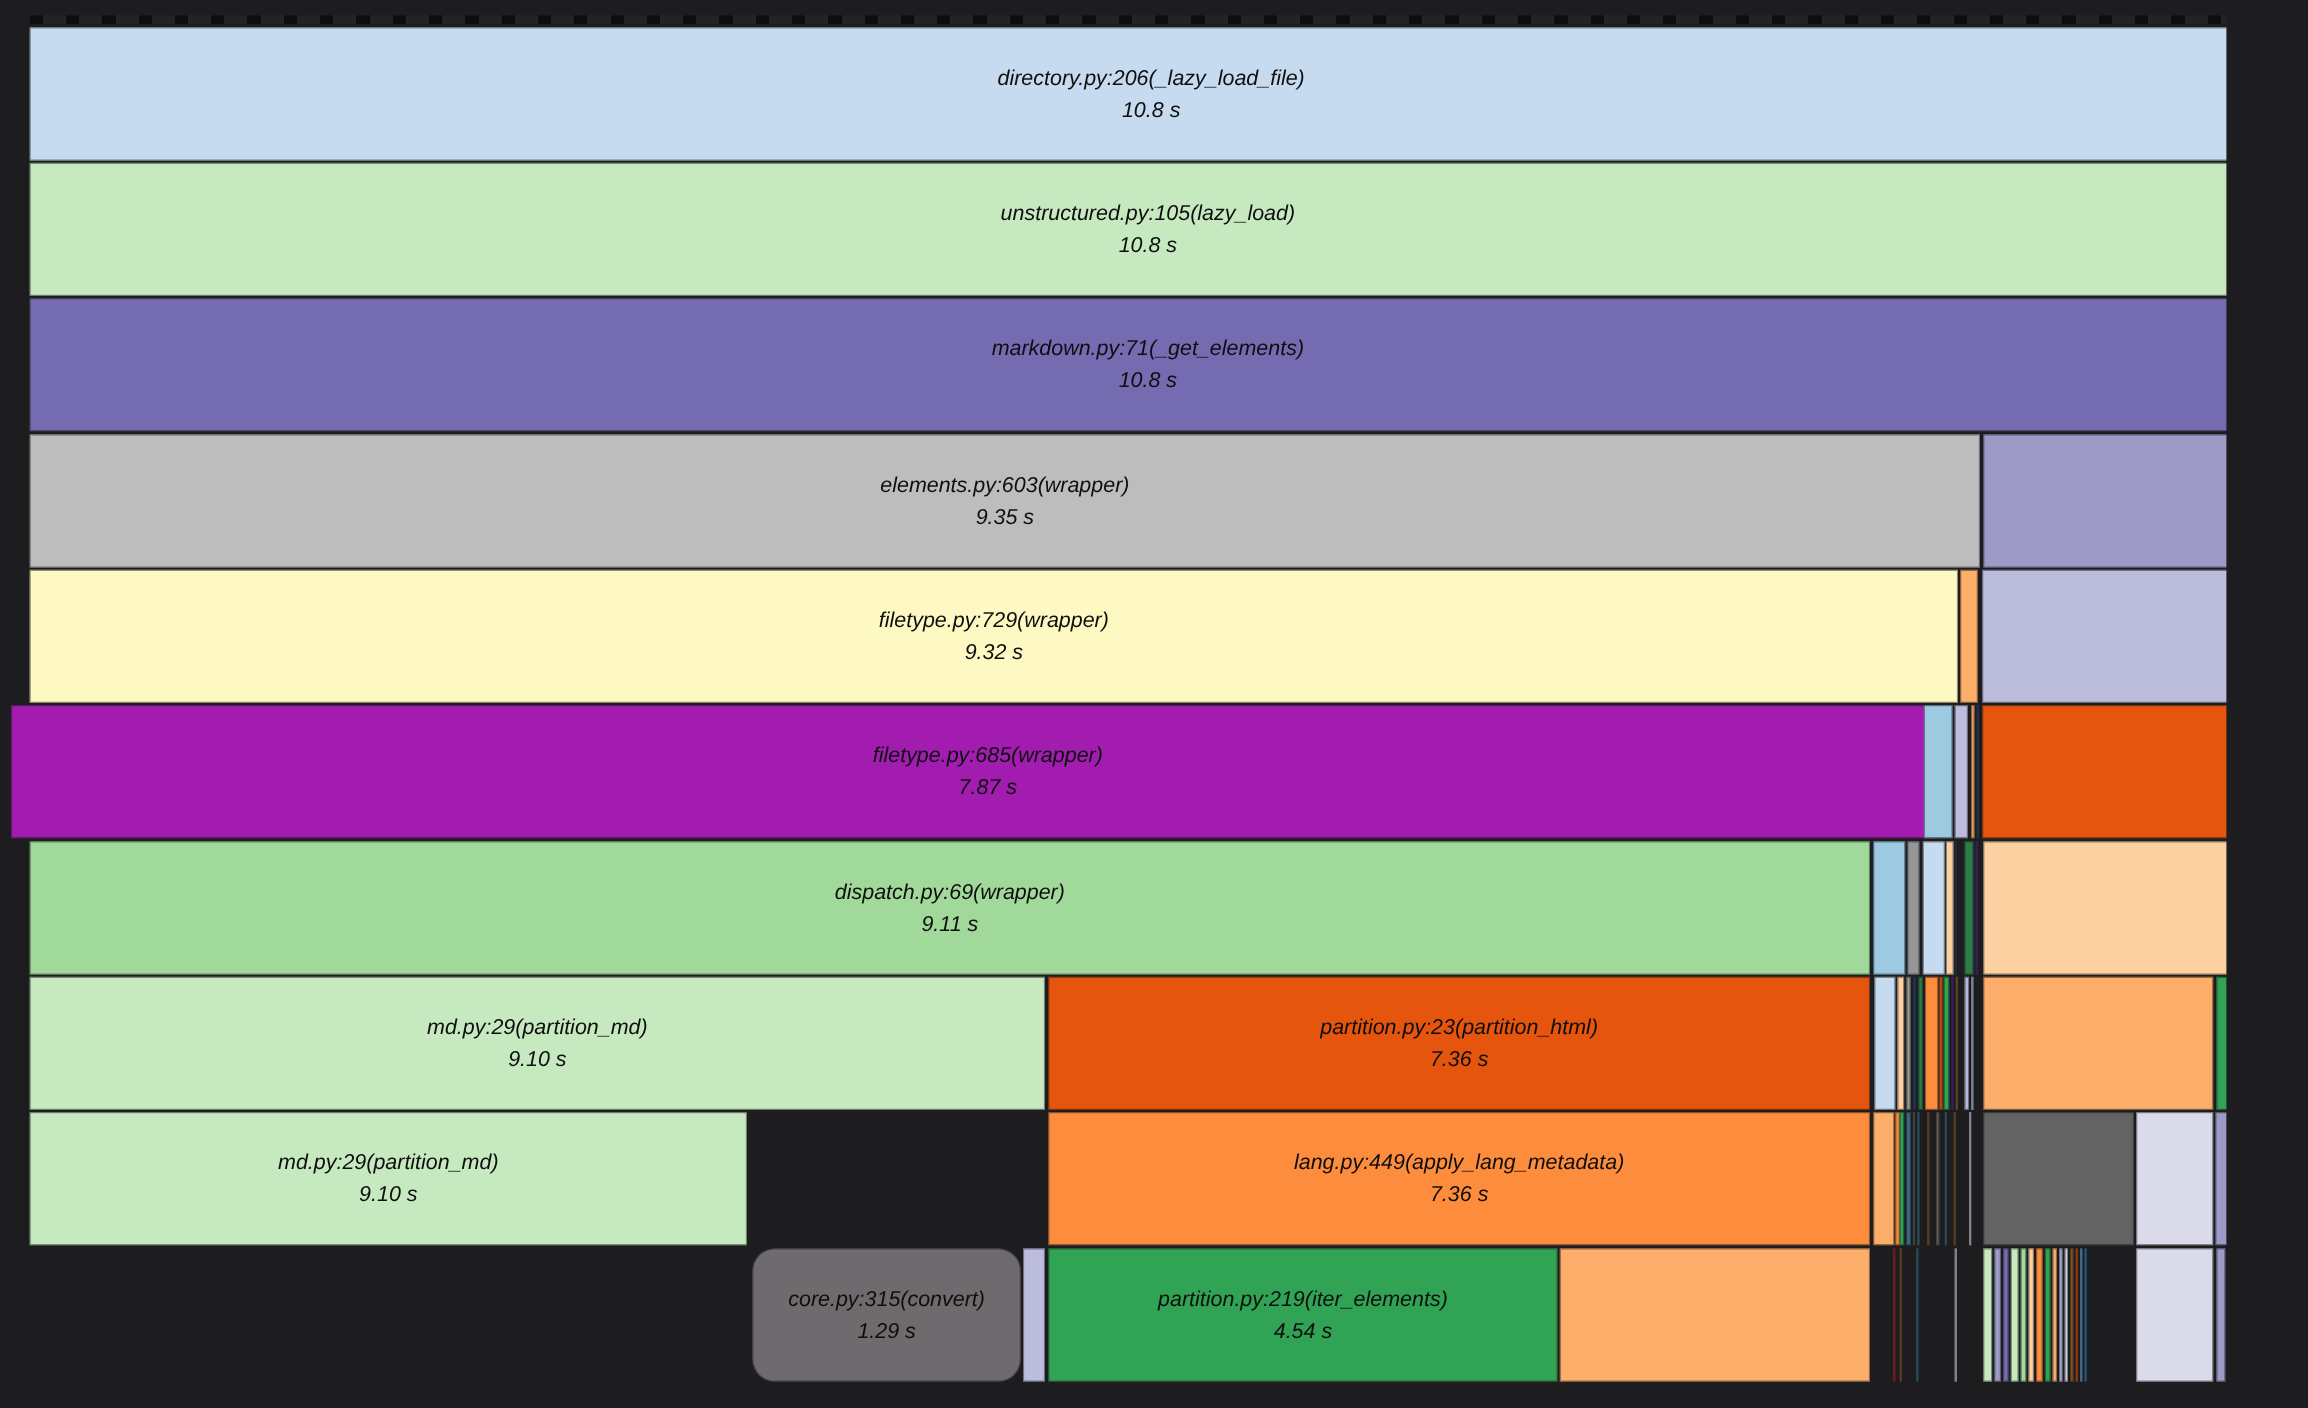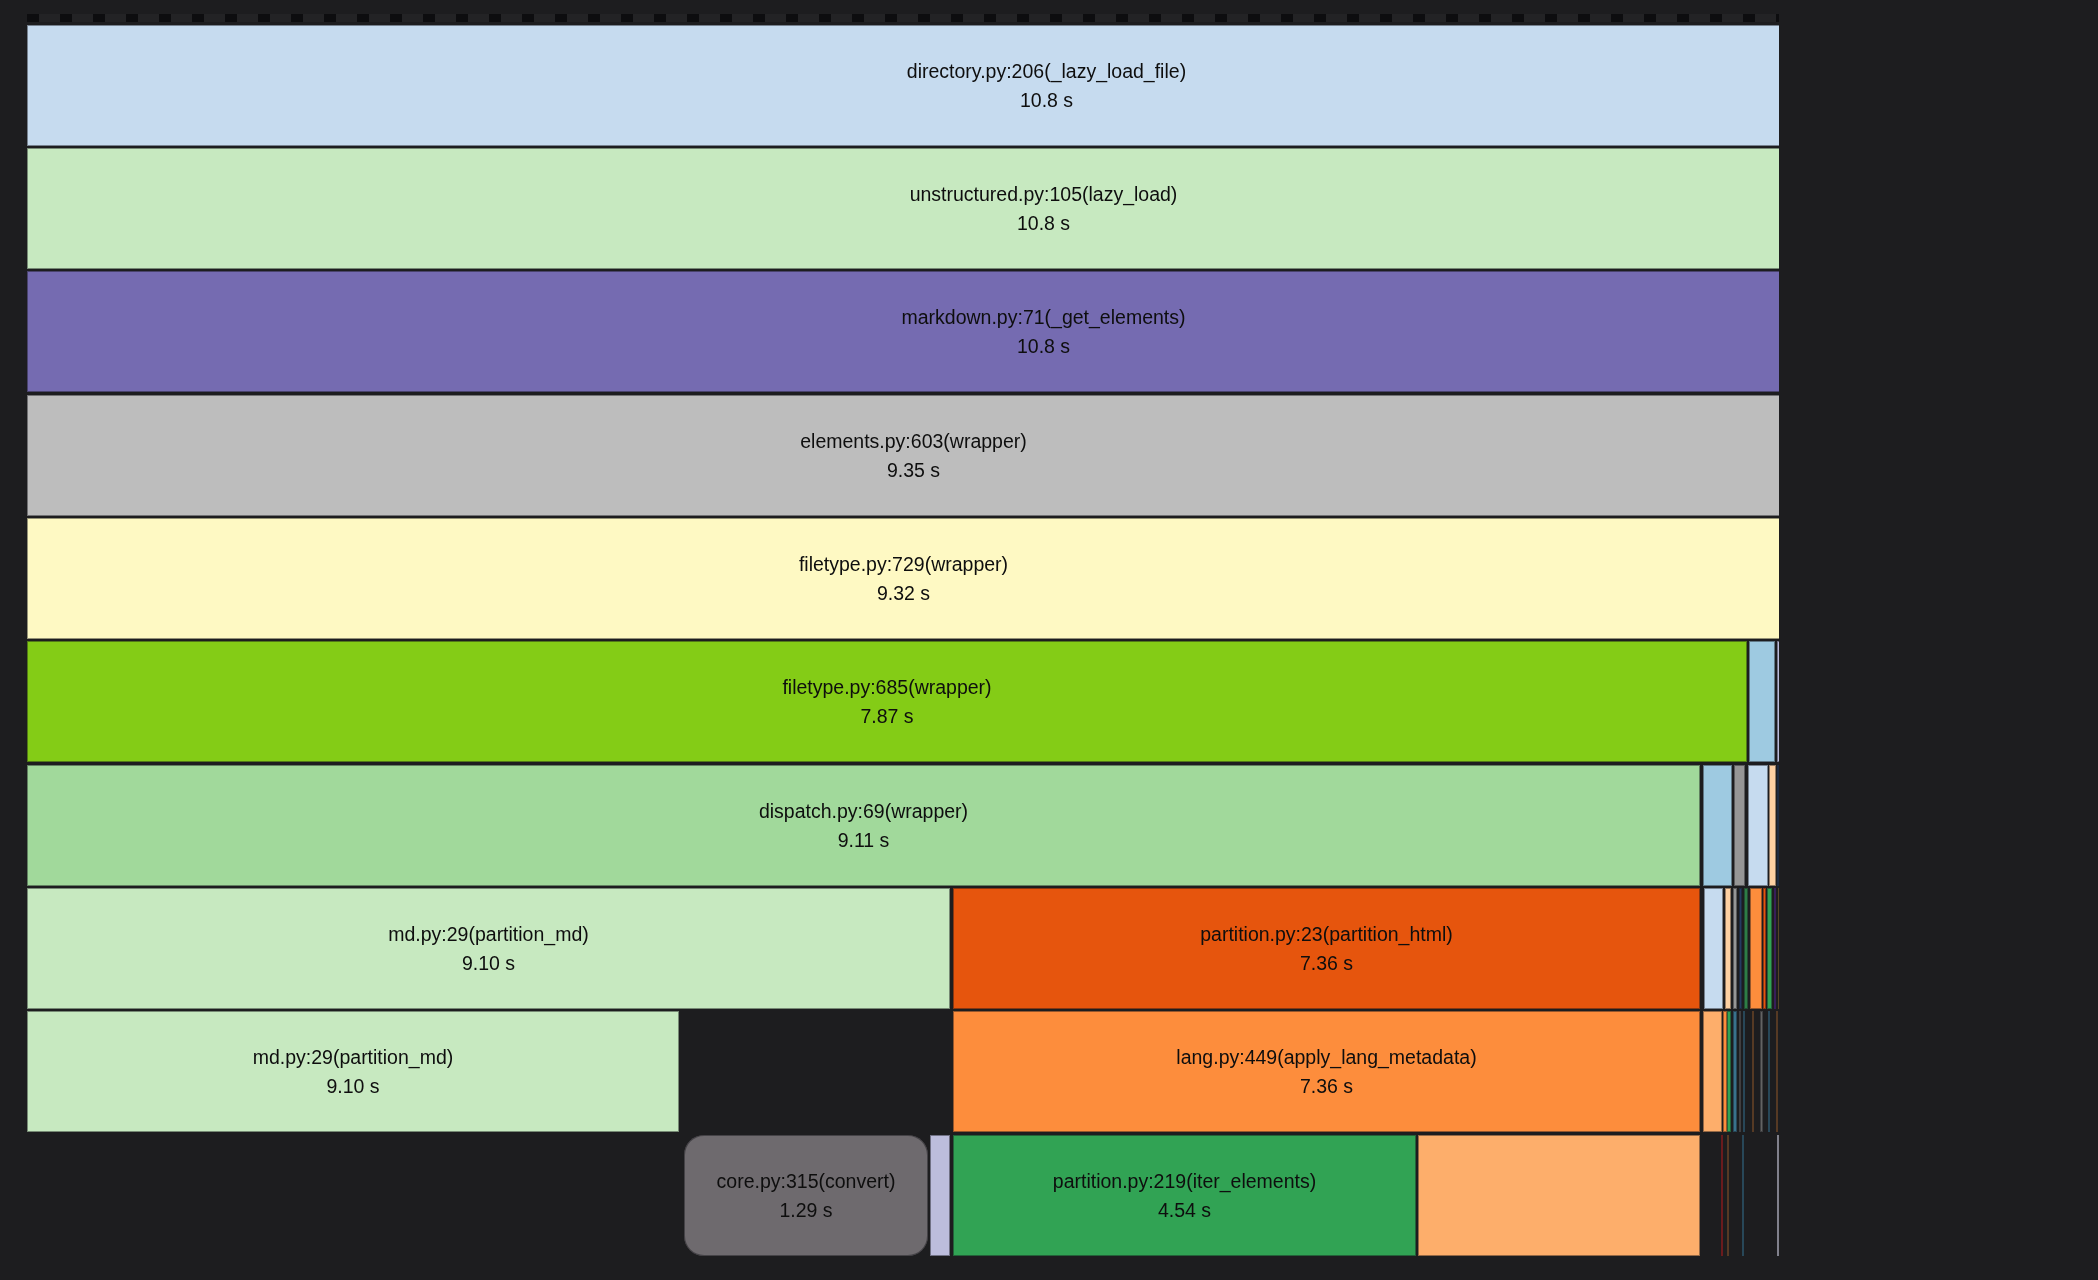--- a/index.html
+++ b/index.html
@@ -1,17 +1,17 @@
 <!DOCTYPE html>
 <html><head>
 <meta charset="utf-8">
 <style>
   html,body{margin:0;padding:0;background:#1d1d1f;}
-  #stage{position:relative;width:1779px;height:1280px;background:#1d1d1f;overflow:hidden;
-         font-family:"Liberation Sans", sans-serif;}
+  #stage{position:relative;width:2024px;height:1280px;background:#1d1d1f;overflow:hidden;
+         font-family:"Liberation Sans", sans-serif;font-style:italic;}
   #root-ticks{position:absolute;top:14px;left:27px;width:2039px;height:8px;
               background:repeating-linear-gradient(90deg,#0d0d0f 0 12px,#232325 12px 33px);}
   .row{position:absolute;left:0;width:100%;height:121px;}
   .frame{position:absolute;top:0;height:100%;display:flex;flex-direction:column;
          align-items:center;justify-content:center;overflow:hidden;
          box-shadow:inset 0 0 0 1px rgba(20,20,24,.45);}
   .lbl{font-size:19.5px;line-height:29px;color:#0e0e0e;white-space:nowrap;text-align:center;}
 </style>
 </head>
 <body>
@@ -47,21 +47,21 @@
     </div>
     <div class="row" style="top: 518px;">
       <div class="frame" style="left: 27px; width: 1753px; background: #fef9c3;">
         <div class="lbl">filetype.py:729(wrapper)</div>
         <div class="lbl">9.32 s</div>
       </div>
       <div class="frame" style="left: 1782px; width: 16px; background: rgb(253, 174, 107);"></div>
       <div class="frame" style="left: 1802px; width: 258px; background: rgb(188, 189, 220);"></div>
     </div>
     <div class="row" style="top: 641px;">
-      <div class="frame" style="left: 27px; width: 1720px; background: #84cc16;">
+      <div class="frame" style="left: 10px; width: 1720px; background: #a21caf; padding-left: 28px;">
         <div class="lbl">filetype.py:685(wrapper)</div>
         <div class="lbl">7.87 s</div>
       </div>
       <div class="frame" style="left: 1749px; width: 26px; background: rgb(158, 202, 225);"></div>
       <div class="frame" style="left: 1777px; width: 12px; background: rgb(188, 189, 220);"></div>
       <div class="frame" style="left: 1792px; width: 3px; background: rgb(253, 174, 107);"></div>
       <div class="frame" style="left: 1797px; width: 2px; background: rgb(42, 74, 107);"></div>
       <div class="frame" style="left: 1802px; width: 231px; background: rgb(230, 85, 13);"></div>
       <div class="frame" style="left: 2035px; width: 16px; background: rgb(253, 174, 107);"></div>
       <div class="frame" style="left: 2053px; width: 5px; background: rgb(188, 189, 220);"></div>

